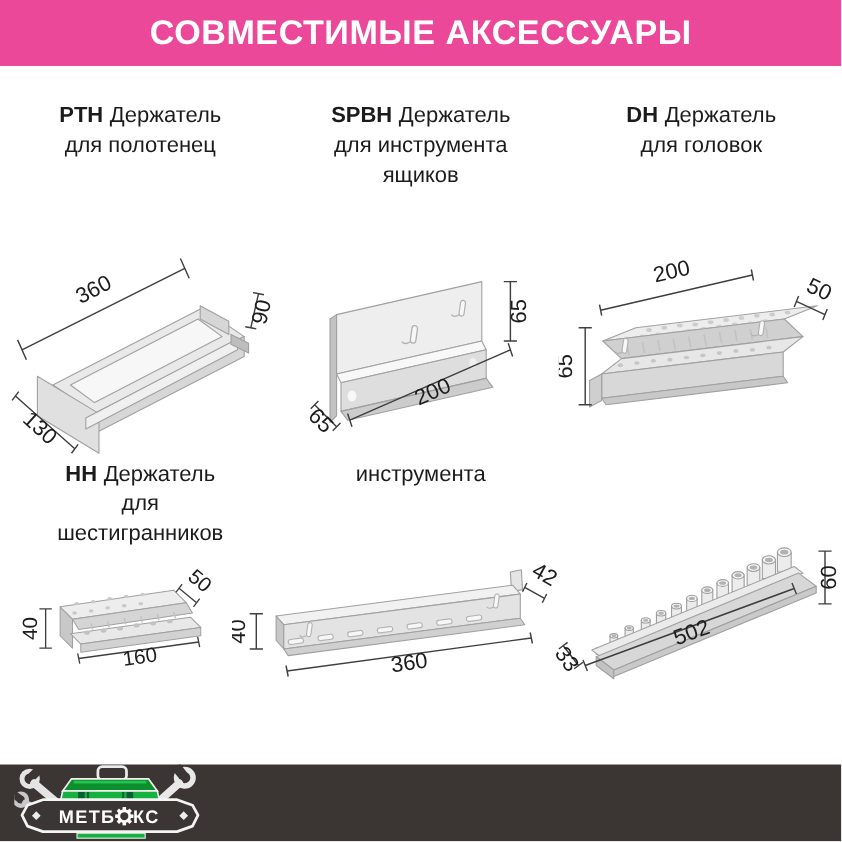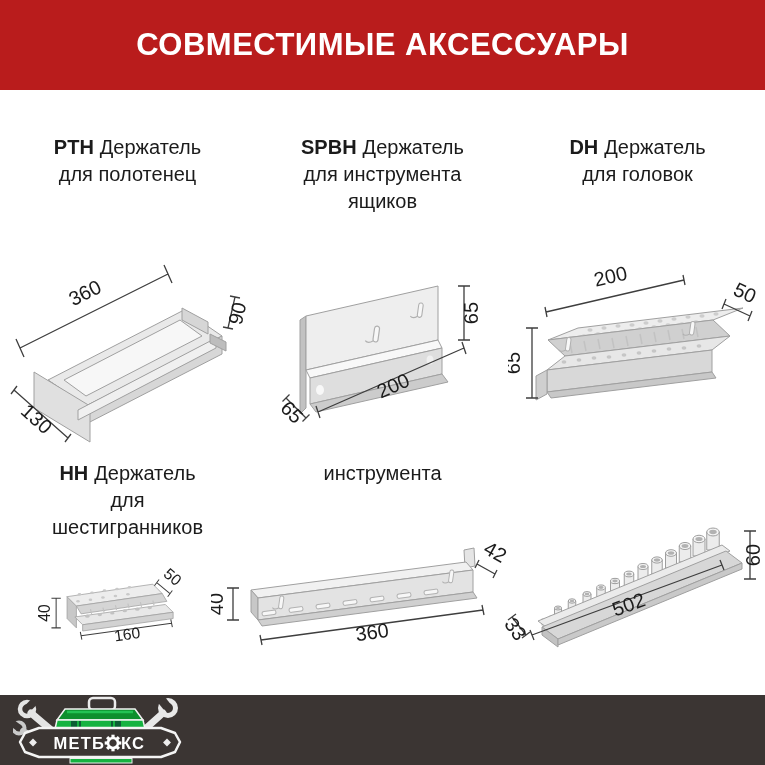--- a/index.html
+++ b/index.html
@@ -1,39 +1,39 @@
 <!DOCTYPE html>
 <html><head>
 <meta charset="utf-8">
 <style>
   html,body{margin:0;padding:0;background:#ffffff;}
   .page{position:relative;width:765px;height:765px;background:#ffffff;overflow:hidden;
         font-family:"Liberation Sans",sans-serif;}
   
-  header.banner{height:90px;background:#b91c1c;display:flex;align-items:center;justify-content:center;}
+  header.banner{height:60px;background:#ec4899;display:flex;align-items:center;justify-content:center;}
   .banner h1{margin:0;color:#ffffff;font-size:31px;font-weight:bold;letter-spacing:.5px;}
   
   main{padding-top:32px;}
   .grid{display:grid;grid-template-columns:255px 255px 255px;grid-template-rows:326px 222px;}
   .card{display:flex;flex-direction:column;align-items:center;}
-  .ptitle{margin:12px;font-size:20px;line-height:27px;font-weight:400;color:#1b1b1b;text-align:center;}
+  .ptitle{margin:0;font-size:20px;line-height:27px;font-weight:400;color:#1b1b1b;text-align:center;}
   .ptitle b{font-weight:bold;}
   .ptitle .tn{margin-left:6px;}
   .ptitle .tline{display:block;}
   .card svg.illus{display:block;margin-top:auto;}
   
   svg.illus polygon{stroke:#a0a0a0;stroke-width:1;stroke-linejoin:round;}
   svg.illus ellipse.h{stroke:none;}
   svg.illus path.dl{stroke:#3e3e3e;stroke-width:1.3;fill:none;}
   svg.illus path.rib{stroke:#c2c2c2;stroke-width:1.5;fill:none;}
   svg.illus text{font-family:"Liberation Sans",sans-serif;font-size:20px;fill:#1c1c1c;text-anchor:middle;}
   svg.illus rect.slot{fill:#f7f7f7;stroke:#b2b2b2;stroke-width:1;}
   
   footer.bar{position:absolute;left:0;bottom:0;width:765px;height:70px;background:#3B3533;
-             display:flex;align-items:center;}
+             display:flex;align-items:flex-start;}
   svg.logo{margin-left:13px;}
   svg.logo text.bt{font-family:"Liberation Sans",sans-serif;font-weight:bold;font-size:16.5px;
                    fill:#ffffff;letter-spacing:1.2px;}
 </style>
 </head>
 <body>
 
 <svg width="0" height="0" style="position:absolute">
   <defs>
     <g id="jslot">

